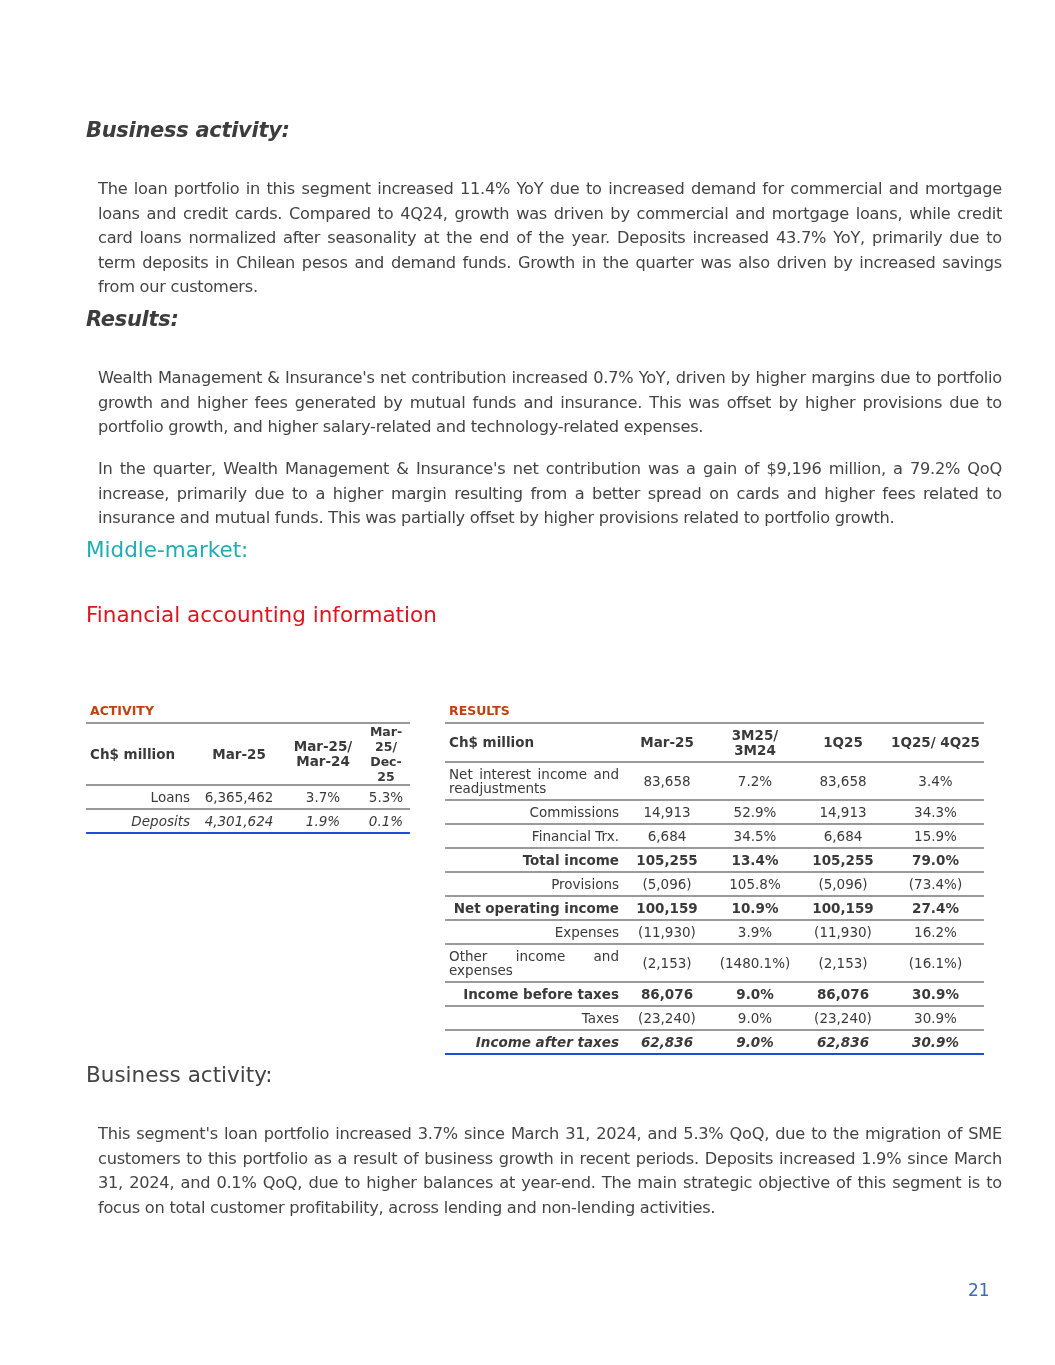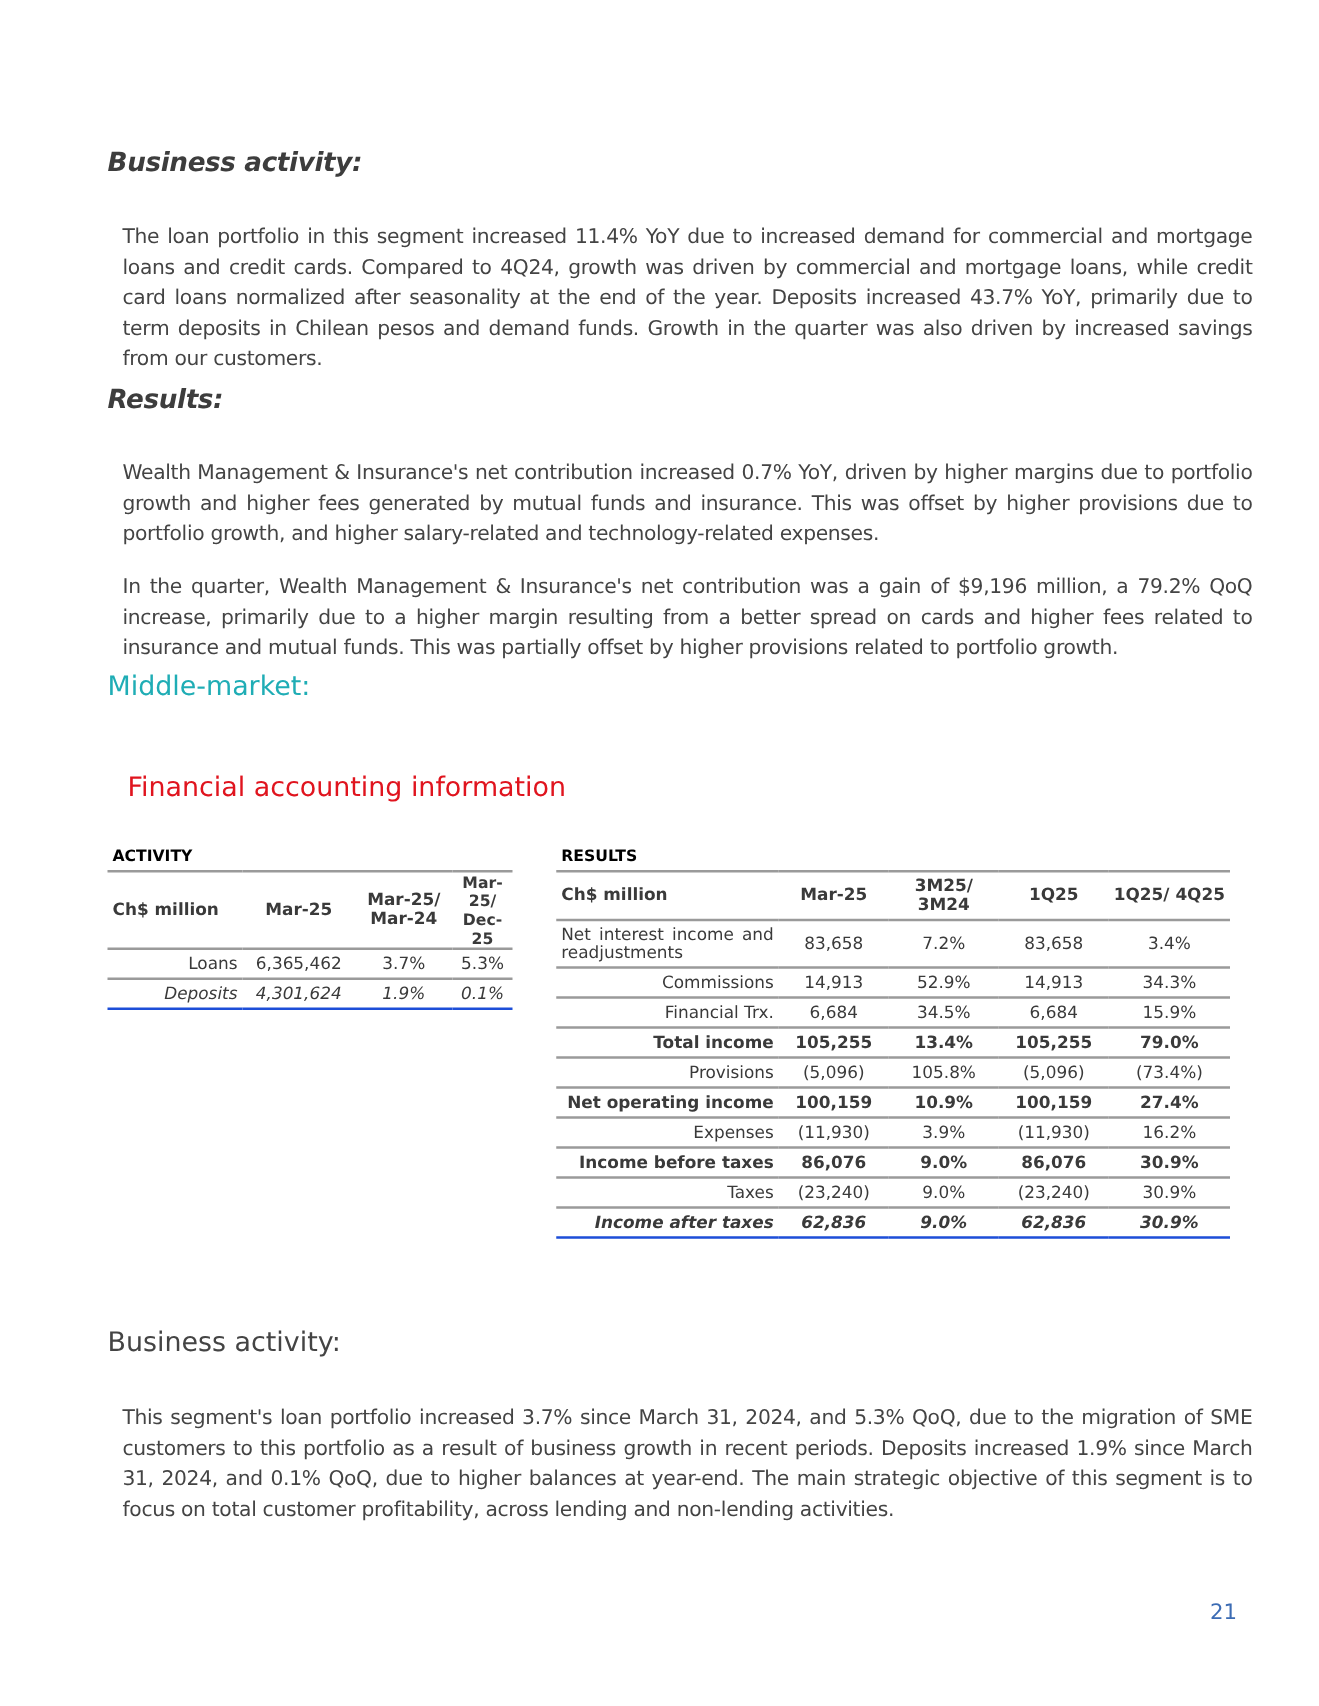--- a/index.html
+++ b/index.html
@@ -5,24 +5,24 @@
   html, body { margin: 0; padding: 0; background: #ffffff; }
   body { width: 1055px; height: 1365px; position: relative; overflow: hidden;
          font-family: "DejaVu Sans", "Liberation Sans", sans-serif; color: #444444; }
   .page { position: absolute; left: 86px; top: 0; width: 904px; }
 
   .h-italic { position: absolute; left: 0; font-style: italic; font-weight: bold;
               font-size: 21px; color: #3d3d3d; margin: 0; letter-spacing: -0.3px; }
   .para { position: absolute; left: 0; width: 904px; margin: 12px; font-size: 16.2px;
           line-height: 24.5px; text-align: justify; color: #444444; letter-spacing: -0.25px; }
   .h-teal { position: absolute; left: 0; margin: 0; font-size: 21.5px; font-weight: normal; color: #1fadb5; }
-  .h-red  { position: absolute; left: 0; margin: 16px; font-size: 21.5px; font-weight: normal; color: #e0141e; }
+  .h-red  { position: absolute; left: 0; margin: 0; font-size: 21.5px; font-weight: normal; color: #e0141e; }
   .h-plain { position: absolute; left: 0; margin: 0; font-size: 21.5px; font-weight: normal; color: #444444; }
 
-  .tbl-title { font-size: 12.5px; font-weight: bold; color: #000000; padding: 0 0 4px 4px; }
+  .tbl-title { font-size: 12.5px; font-weight: bold; color: #c2410c; padding: 0 0 4px 4px; margin-top: 26px; }
   table.fin { border-collapse: collapse; font-size: 13.5px; color: #3a3a3a; }
   table.fin th, table.fin td { border-top: 2px solid #9a9a9a; padding: 0 4px; }
   table.fin tr:last-child td { border-bottom: 2px solid #1d4ed8; font-style: italic; }
   table.fin th { font-weight: bold; text-align: center; line-height: 15px; height: 37px; }
   table.fin th.lbl { text-align: left; }
   table.fin td { text-align: center; height: 22px; line-height: 14px; }
   table.fin td.lbl { text-align: right; }
   table.fin td.lbl.wrap { text-align: justify; text-align-last: left; }
   table.fin tr.bold td { font-weight: bold; }
   table.fin tr.tall td { height: 36px; }
@@ -132,20 +132,27 @@
       <td>100,159</td>
       <td>27.4%</td>
     </tr>
     <tr>
       <td class="lbl">Expenses</td>
       <td>(11,930)</td>
       <td>3.9%</td>
       <td>(11,930)</td>
       <td>16.2%</td>
     </tr>
+    <tr class="tall">
+      <td class="lbl wrap">Other income and expenses</td>
+      <td>(2,153)</td>
+      <td>(1480.1%)</td>
+      <td>(2,153)</td>
+      <td>(16.1%)</td>
+    </tr>
     <tr class="bold">
       <td class="lbl">Income before taxes</td>
       <td>86,076</td>
       <td>9.0%</td>
       <td>86,076</td>
       <td>30.9%</td>
     </tr>
     <tr>
       <td class="lbl">Taxes</td>
       <td>(23,240)</td>

